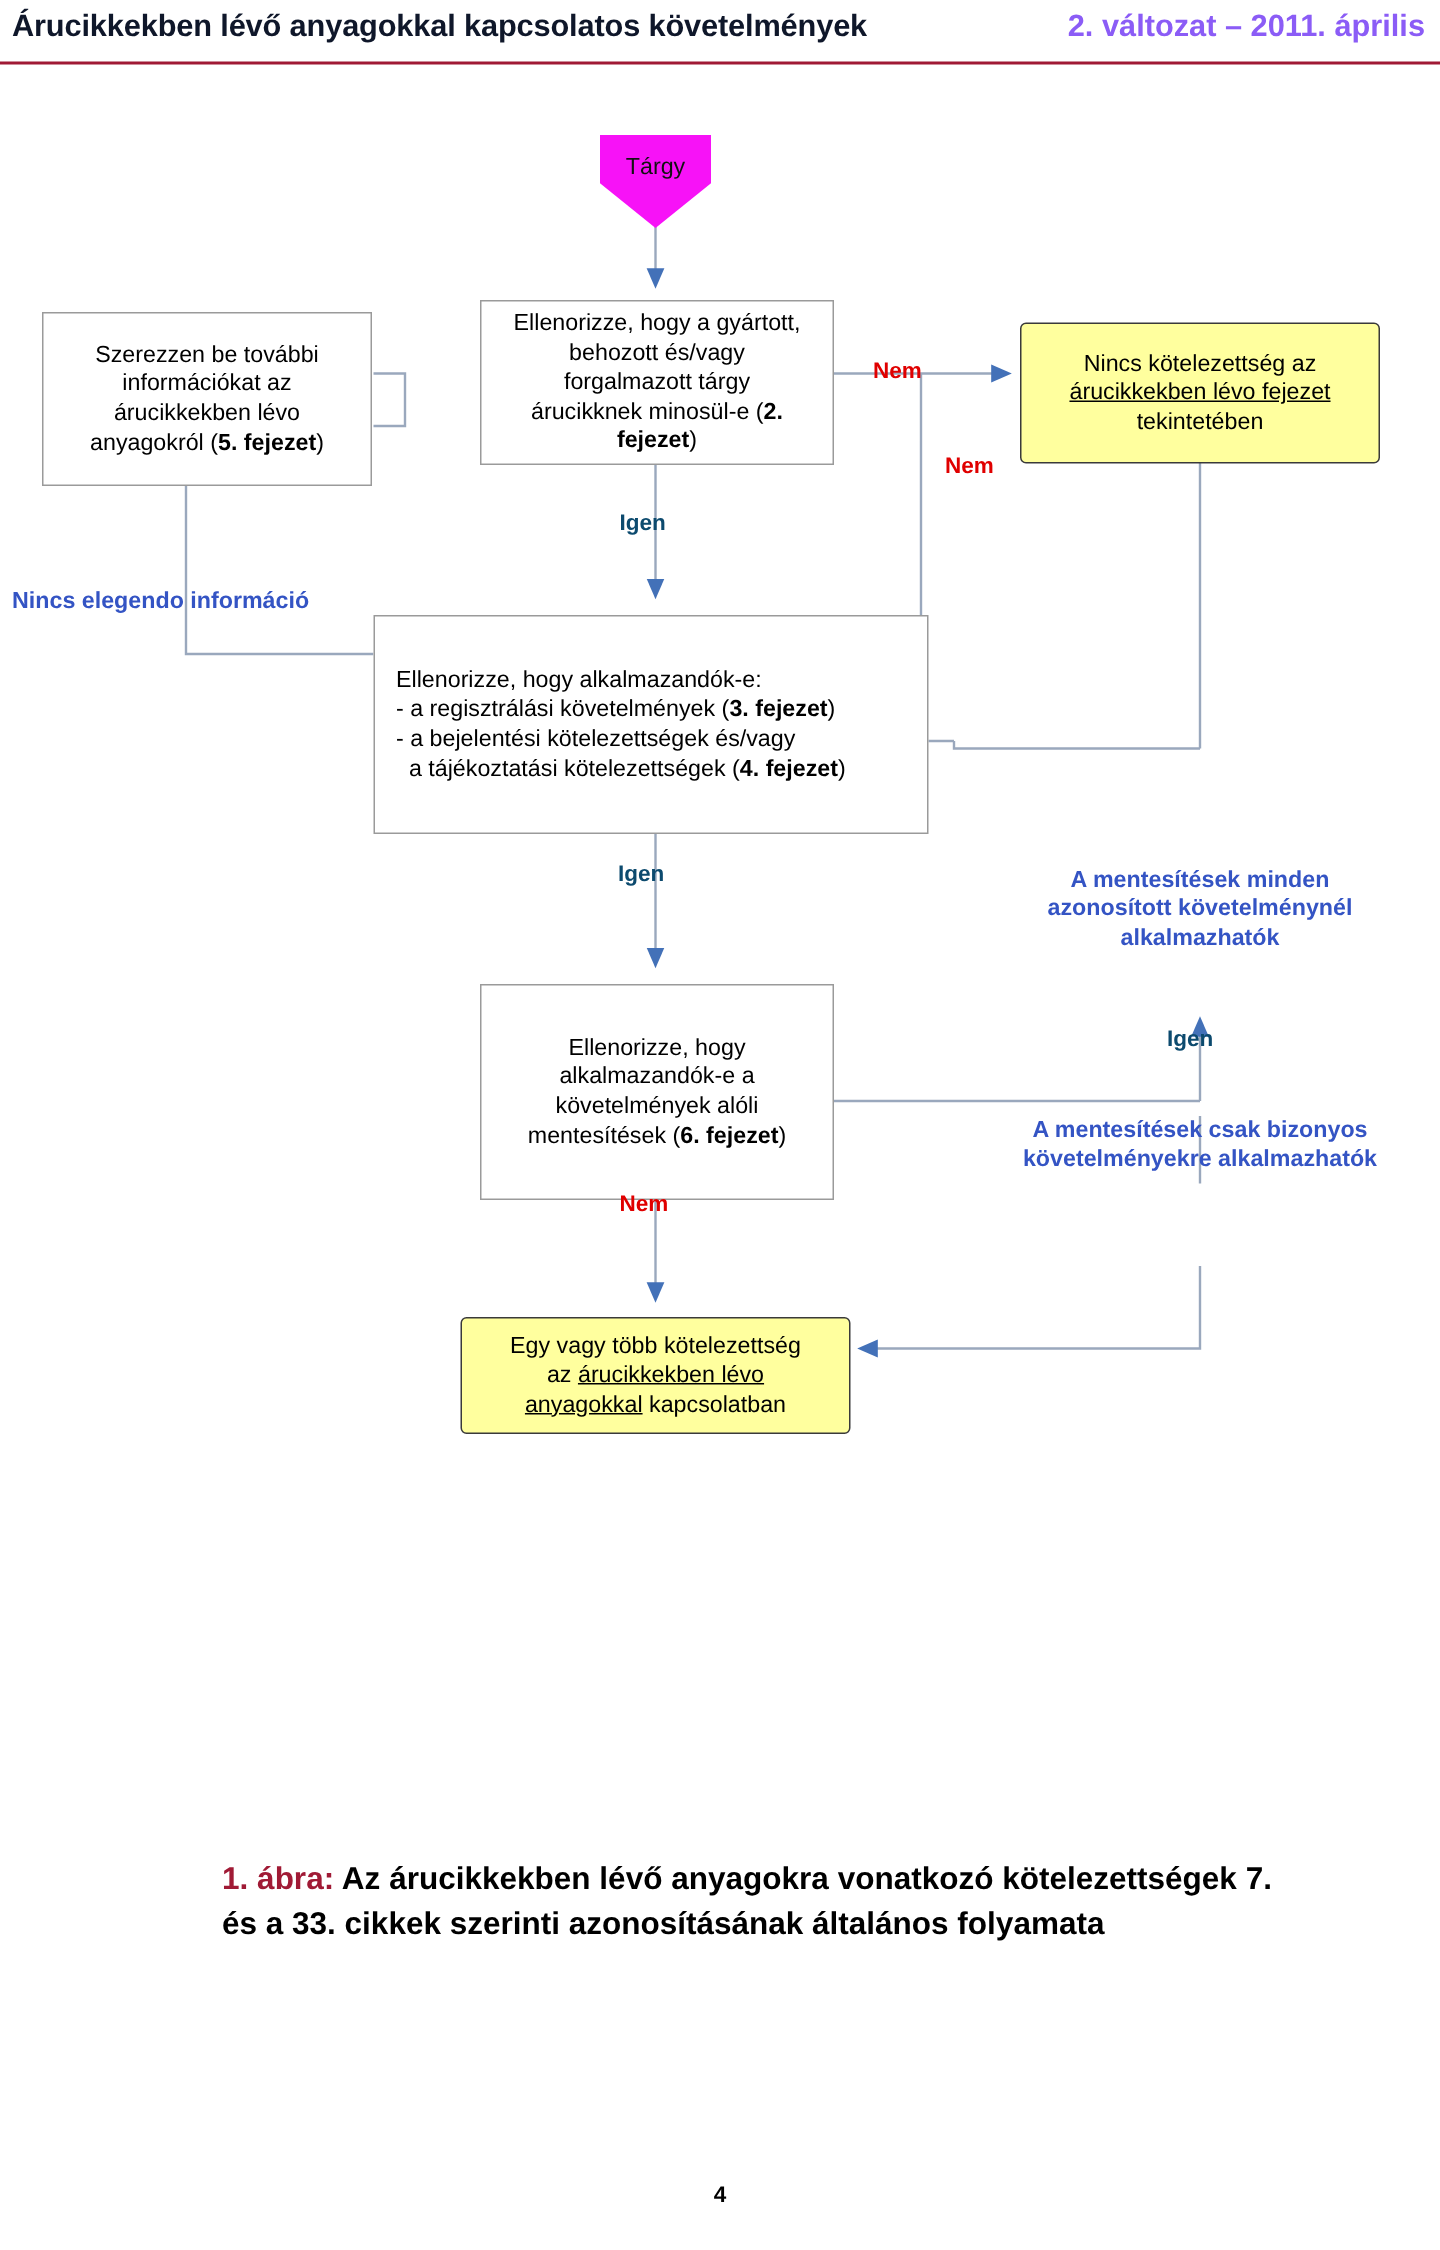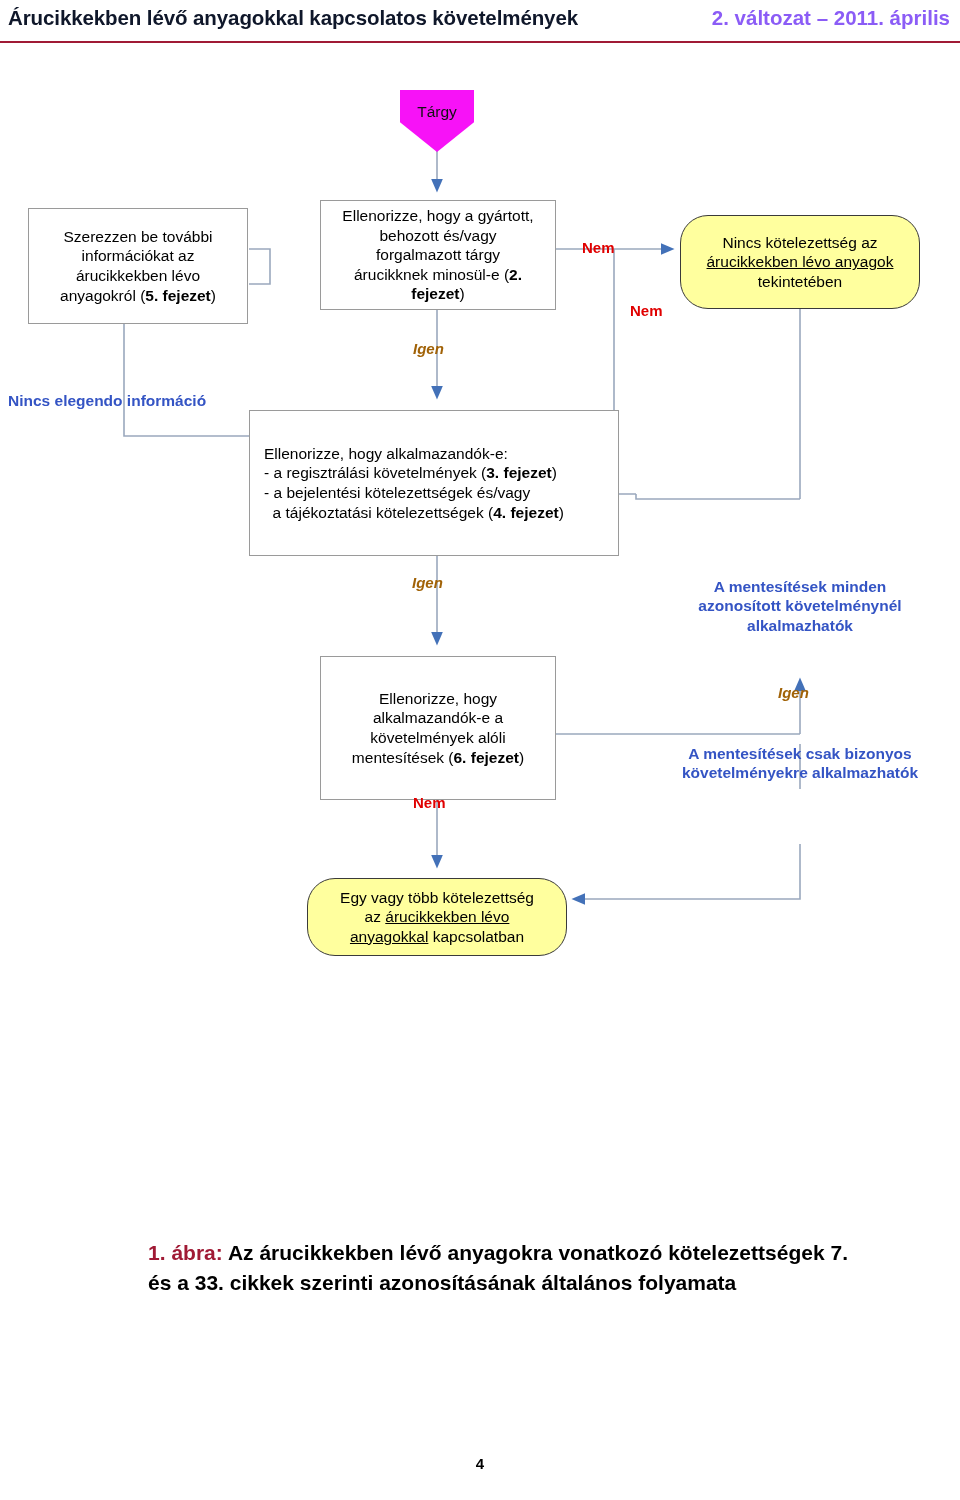--- a/index.html
+++ b/index.html
@@ -80,21 +80,21 @@
     color: #000;
     margin-top: 16px;
   }
   .node-rect {
     background: #ffffff;
     border: 1px solid #9a9a9a;
   }
   .node-yellow {
     background: #ffff9e;
     border: 1.4px solid #3a3a3a;
-    border-radius: 28px;
+    border-radius: 4px;
     justify-content: center;
   }
   .node-inner { padding: 2px 6px; width: 100%; }
   .node-left { text-align: left; }
   .u { text-decoration: underline; }
   b { font-weight: bold; }
 
   
   .pentagon {
     position: absolute;
@@ -112,21 +112,21 @@
   }
 
   
   .edge-label {
     position: absolute;
     font-size: 15px;
     font-weight: bold;
     white-space: nowrap;
   }
   .lbl-nem  { color: #e00000; }
-  .lbl-igen { color: #a16207; font-style: italic; }
+  .lbl-igen { color: #0c4a6e; }
 
   .free-text {
     position: absolute;
     font-size: 15.5px;
     font-weight: bold;
     color: #3454c4;
     text-align: center;
     line-height: 1.25;
     white-space: pre-line;
   }
@@ -218,21 +218,21 @@
     </div>
 
     <div class="node node-rect" style="left:320px; top:140px; width:236px; height:110px;">
       <div class="node-inner">
         Ellenorizze, hogy a gyártott,<br>behozott és/vagy<br>forgalmazott tárgy<br>árucikknek minosül-e (<b>2.<br>fejezet</b>)
       </div>
     </div>
 
     <div class="node node-yellow" style="left:680px; top:155px; width:240px; height:94px;">
       <div class="node-inner">
-        Nincs kötelezettség az<br><span class="u">árucikkekben lévo anyagok</span><br>tekintetében
+        Nincs kötelezettség az<br><span class="u">árucikkekben lévo fejezet</span><br>tekintetében
       </div>
     </div>
 
     <div class="node node-rect node-left" style="left:249px; top:350px; width:370px; height:146px;">
       <div class="node-inner node-left" style="padding-left:14px;">
         Ellenorizze, hogy alkalmazandók-e:<br>- a regisztrálási követelmények (<b>3. fejezet</b>)<br>- a bejelentési kötelezettségek és/vagy<br>&nbsp;&nbsp;a tájékoztatási kötelezettségek (<b>4. fejezet</b>)
       </div>
     </div>
 
     <div class="node node-rect" style="left:320px; top:596px; width:236px; height:144px;">

